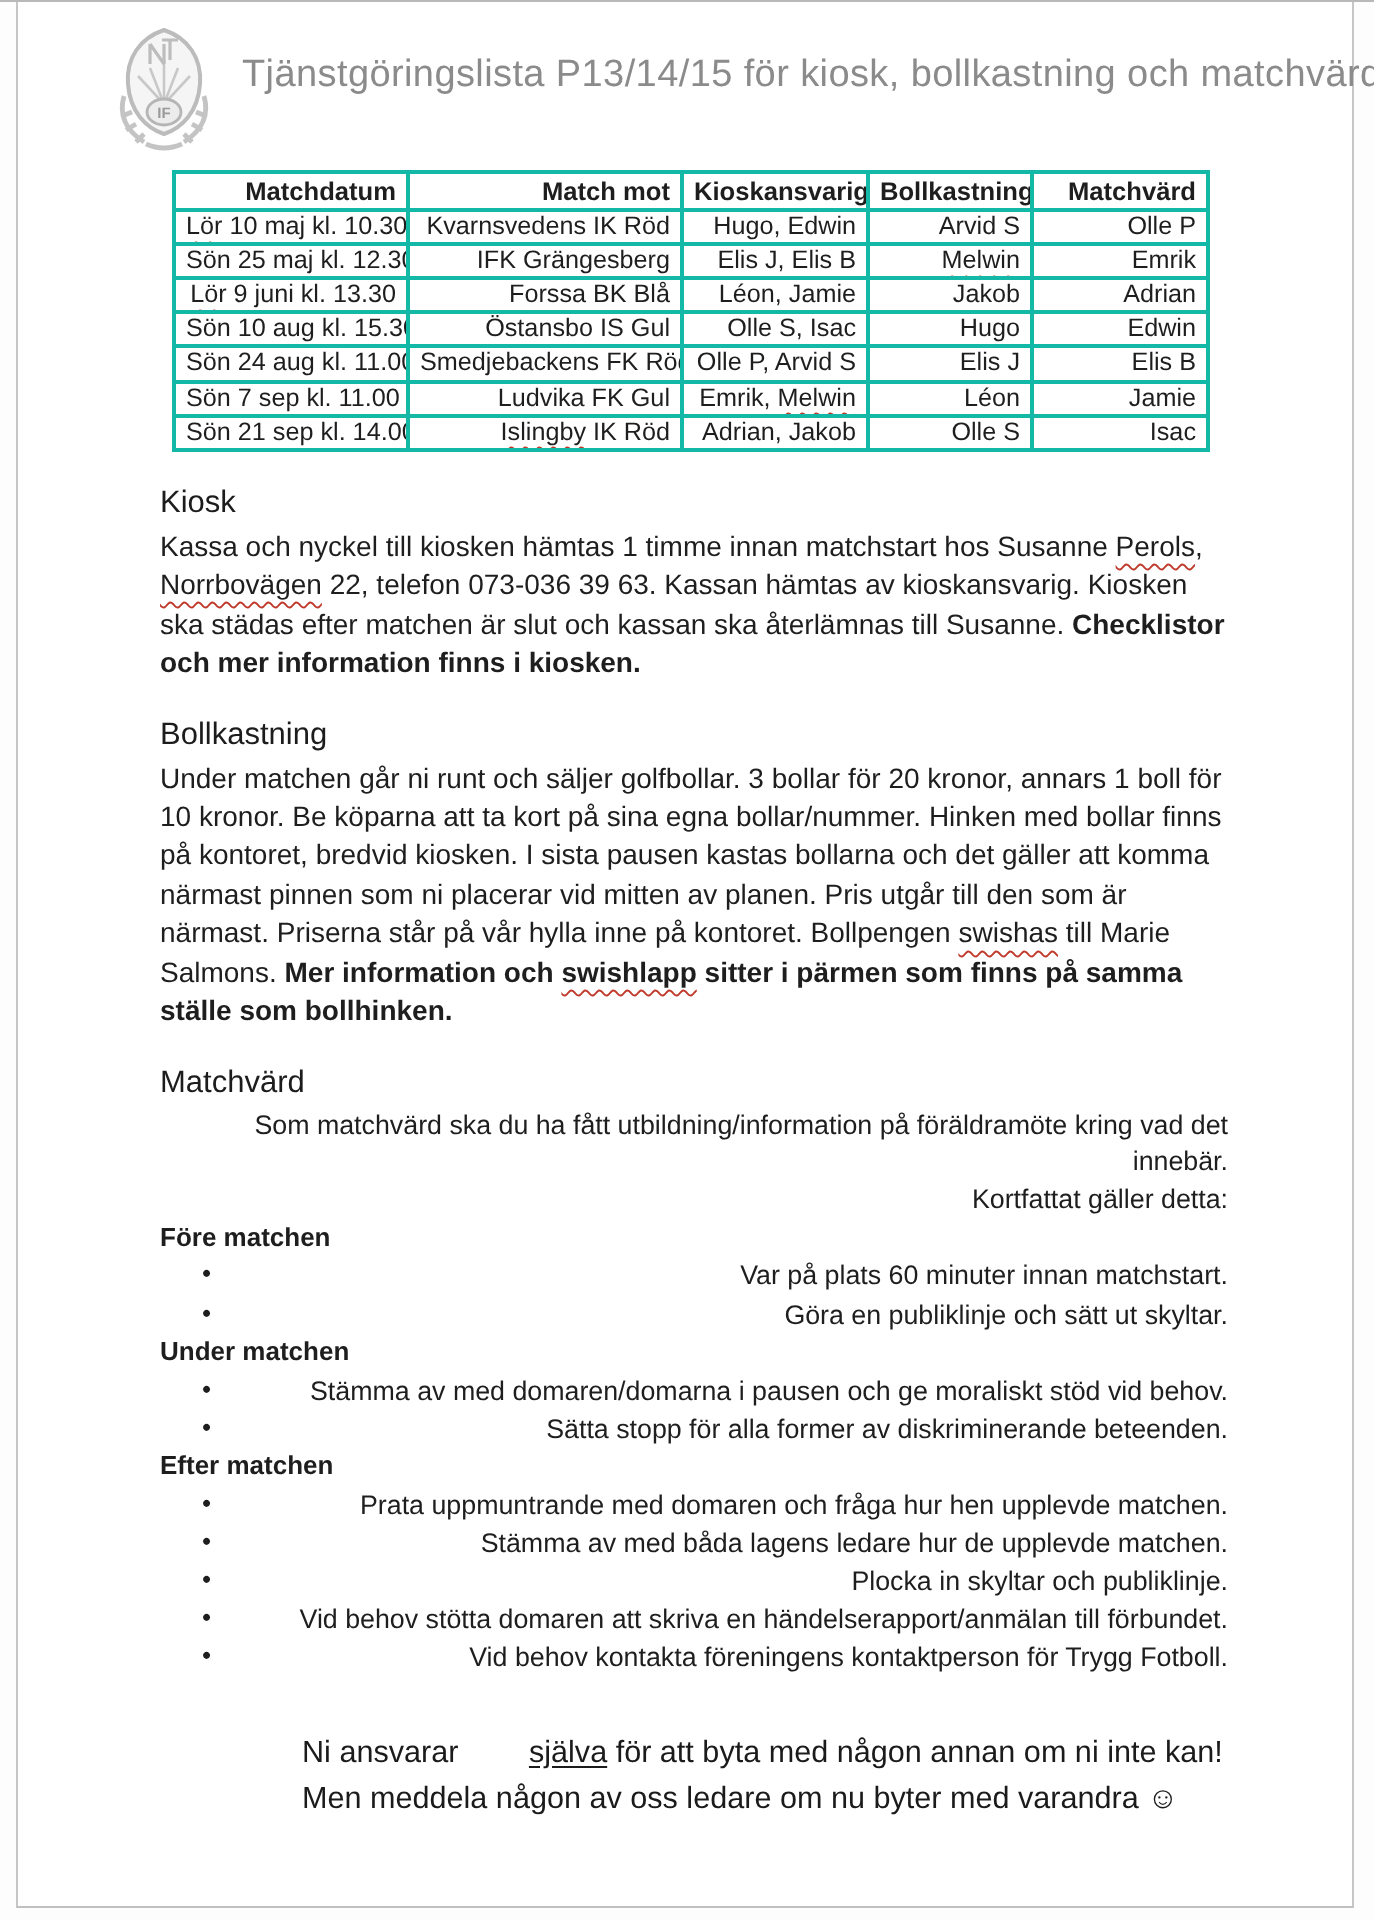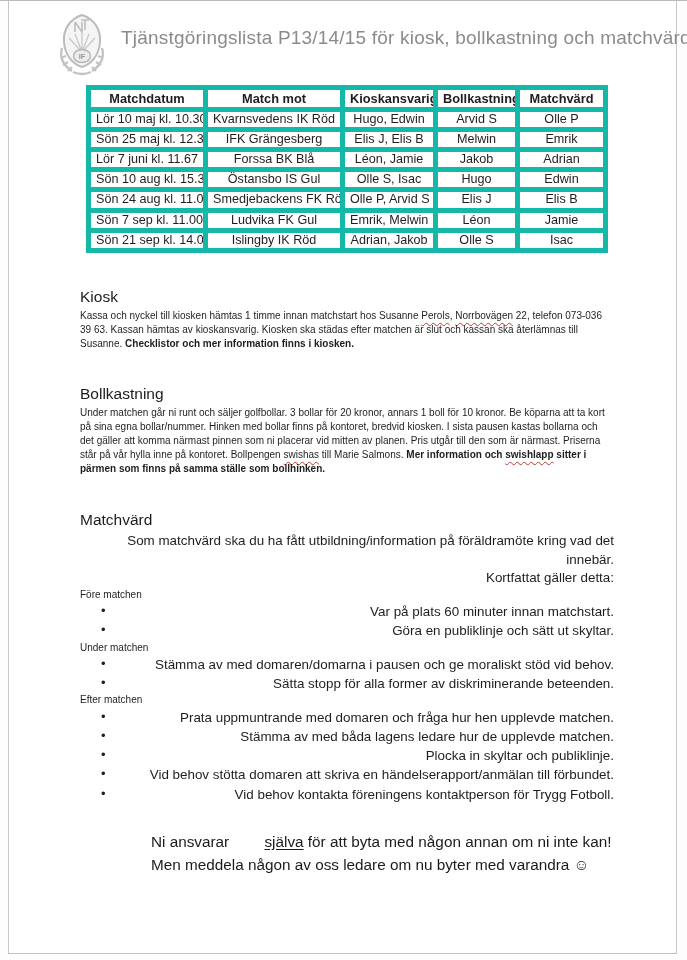--- a/index.html
+++ b/index.html
@@ -22,30 +22,30 @@
   .title{
     position:absolute;left:112px;top:26px;margin:0;
     font-size:19px;font-weight:400;color:#8b8b8b;letter-spacing:.2px;white-space:nowrap;
   }
   
   table.roster{
     border-collapse:collapse;margin:6px 0 0 77px;width:517px;
     font-size:12.6px;table-layout:fixed;
   }
   .roster th,.roster td{
-    border:5px solid #14b8a6;padding:0 5px;height:15px;line-height:1.2;
-    text-align:center;overflow:hidden;white-space:nowrap;
+    border:2px solid #14b8a6;padding:0 5px;height:15px;line-height:1.2;
+    text-align:right;overflow:hidden;white-space:nowrap;
   }
   .roster th{font-weight:700;height:17px;font-size:12.8px;}
   
   .content{margin:0 0 0 71px;width:534px;}
-  h2.sec{font-size:15.5px;font-weight:400;color:#1c1c1c;margin:35px 0 3px 0;}
-  .body-text{font-size:10px;line-height:1.39;margin:0;}
+  h2.sec{font-size:15.5px;font-weight:400;color:#1c1c1c;margin:17px 0 3px 0;}
+  .body-text{font-size:14px;line-height:1.39;margin:0;}
   .intro-line{font-size:13.4px;line-height:1.39;text-align:right;}
-  h3.sub{font-size:10px;font-weight:400;margin:0;line-height:1.45;}
+  h3.sub{font-size:13px;font-weight:700;margin:0;line-height:1.45;}
   ul.bullets{list-style:none;margin:0;padding:0;text-align:right;}
   ul.bullets li{
     position:relative;padding-left:48px;font-size:13.4px;line-height:1.43;
   }
   ul.bullets li::before{
     content:"\2022";position:absolute;left:21px;top:0;font-size:13px;color:#1e1e1e;
   }
   
   .b{font-weight:700;}
   .sq{
@@ -114,21 +114,21 @@
           <td>Olle P</td>
         </tr>
         <tr>
           <td>Sön 25 maj kl. 12.30</td>
           <td>IFK Grängesberg</td>
           <td>Elis J, Elis B</td>
           <td><span class="sq">Melwin</span></td>
           <td>Emrik</td>
         </tr>
         <tr>
-          <td><span class="sq">Lör</span><span> 7 juni kl. 11.67</span></td>
+          <td><span class="sq">Lör</span><span> 9 juni kl. 13.30</span></td>
           <td>Forssa BK Blå</td>
           <td>Léon, Jamie</td>
           <td>Jakob</td>
           <td>Adrian</td>
         </tr>
         <tr>
           <td>Sön 10 aug kl. 15.30</td>
           <td><span class="sq">Östansbo</span><span> IS Gul</span></td>
           <td>Olle S, Isac</td>
           <td>Hugo</td>

